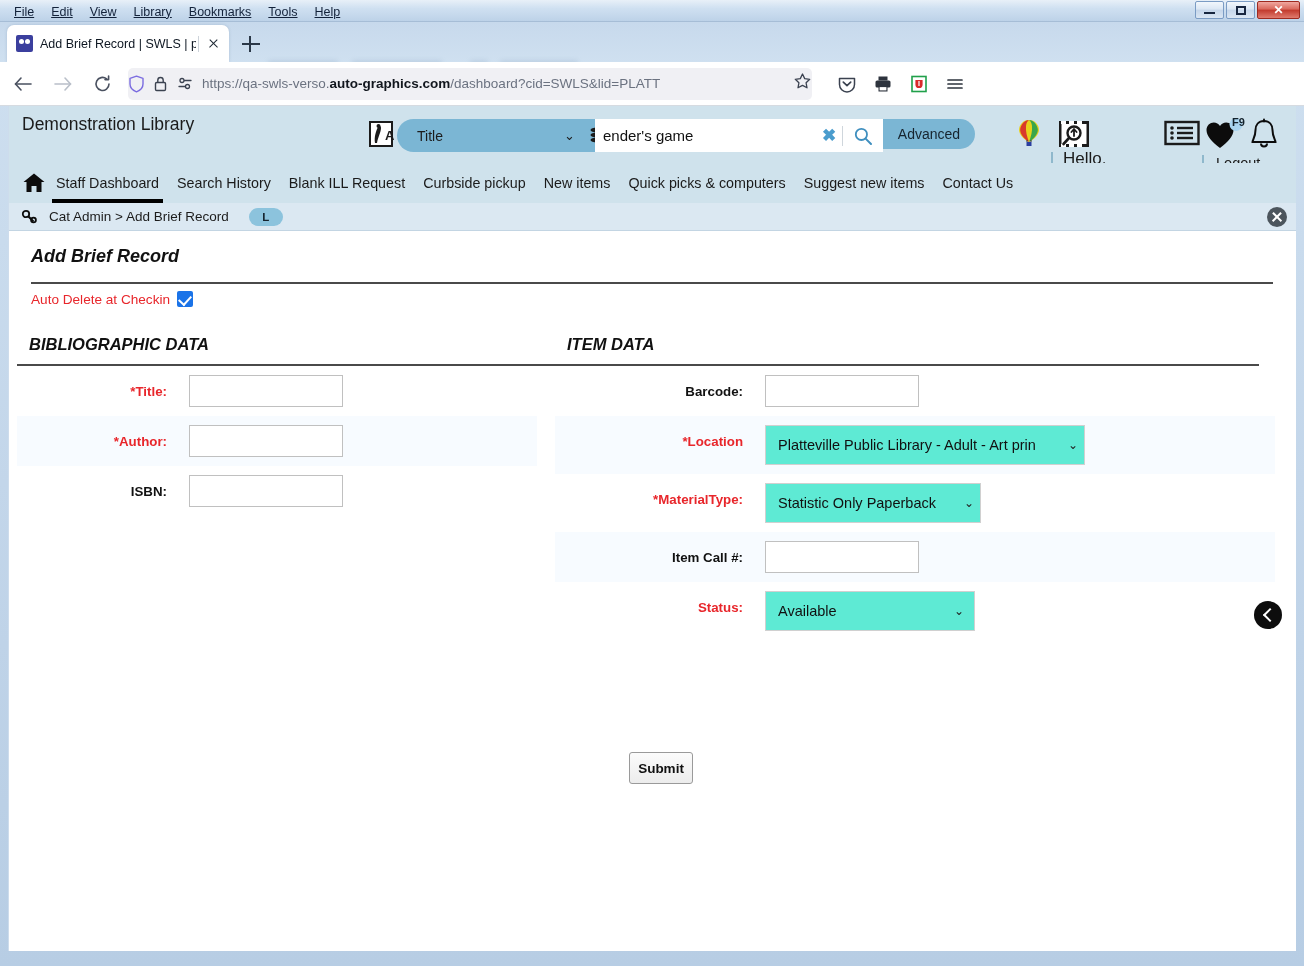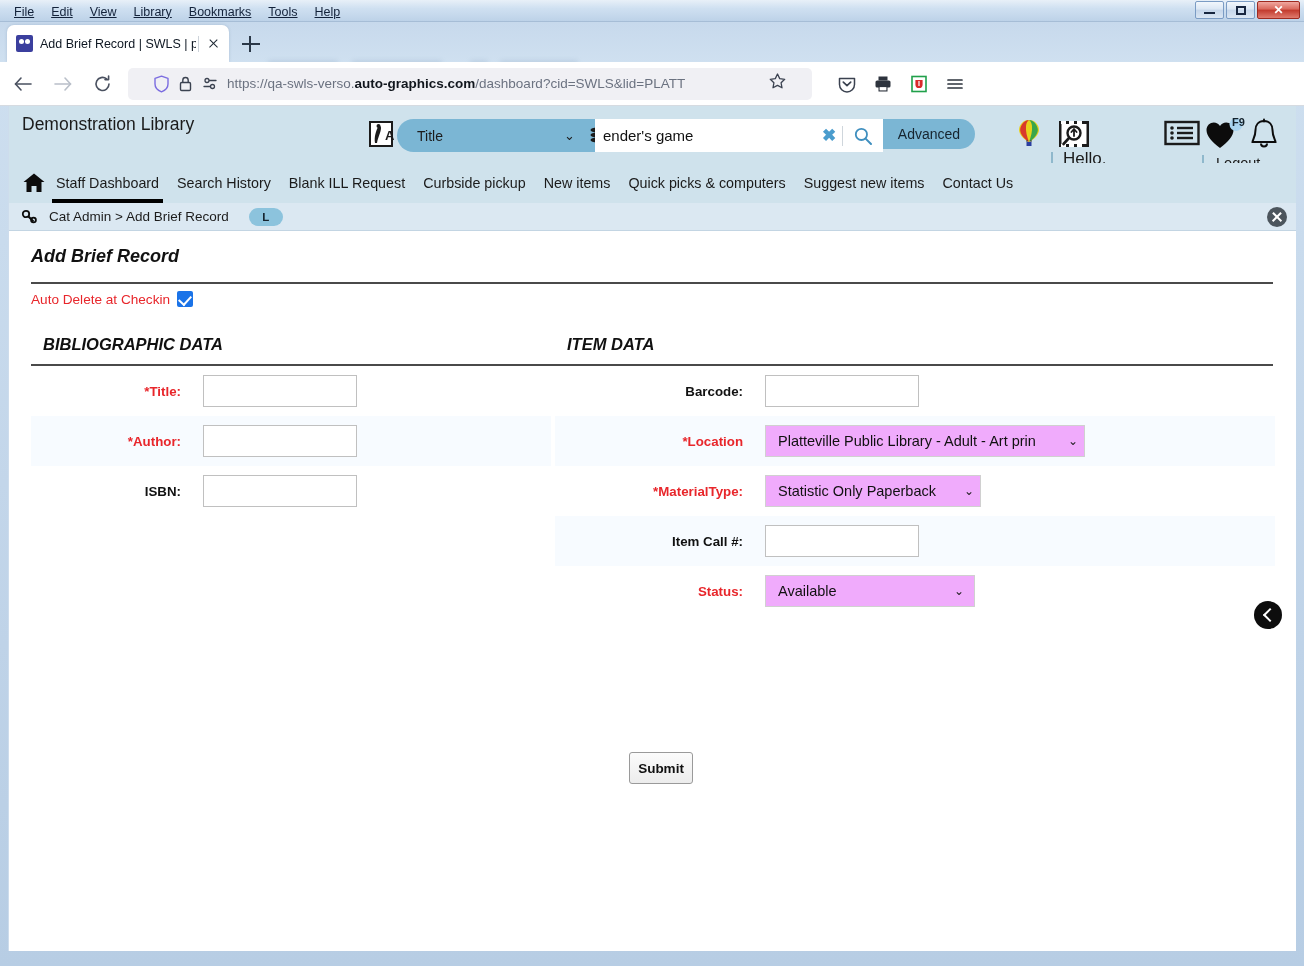--- a/index.html
+++ b/index.html
@@ -107,21 +107,21 @@
   #navbar {
     position: absolute; left: 0; top: 62px; width: 1304px; height: 44px;
     background: #ffffff; border-bottom: 1px solid #d6dbe1;
     display: flex; align-items: center;
   }
   .navbtn { width: 34px; height: 30px; margin-left: 6px; position: relative; cursor: default; flex:none;}
   .navbtn svg { position:absolute; left:7px; top:6px; }
   #urlbar {
     flex: 1 1 auto; height: 32px; margin: 0 6px 0 8px;
     background: #f0f0f4; border-radius: 5px;
-    display: flex; align-items: center; padding: 0 25px;
+    display: flex; align-items: center; padding: 0 0;
     max-width: 684px;
   }
   #urlbar .ub-icon { flex: none; margin-right: 8px; display:flex; align-items:center;}
   #url-text {
     flex: 1 1 auto; font-size: 13.5px; color: #6b7280; white-space: nowrap;
     overflow: hidden;
   }
   #url-text b { color:#11161d; font-weight:700; }
   #bookmark-star { flex:none; margin-left:6px; cursor: default;}
   #searchbar {
@@ -241,21 +241,21 @@
   #autodelete-box {
     width: 16px; height: 16px; background: #1a73e8; border-radius: 2px;
     position: relative; cursor: default;
   }
   #autodelete-box::after {
     content:""; position:absolute; left:4px; top:2px; width:6px; height:10px;
     border:solid #fff; border-width: 0 2.2px 2.2px 0; transform: rotate(42deg);
   }
 
   .col { position: absolute; top: 104px; }
-  #col-bib  { left: 22px;  width: 520px; }
+  #col-bib  { left: 8px;  width: 520px; }
   #col-item { left: 546px; width: 720px; }
 
   .section-title {
     font-size: 16.5px; font-weight: bold; font-style: italic; color: #111;
     margin-left: 12px; margin-bottom: 10px;
   }
   .section-rule { height: 2px; background: #4a4a4a; margin-bottom: 0; }
   #col-bib .section-rule  { width: 1242px; }
   #col-item .section-rule { width: 0; }
 
@@ -269,21 +269,21 @@
   #col-item .flabel { width: 188px; padding-right: 0; }
   .fctrl { margin-left: 22px; }
 
   .txtinput {
     width: 154px; height: 32px; border: 1px solid #c0c0c0; background: #fff;
     font-size: 13px; font-family: "Liberation Sans", sans-serif; padding: 0 4px;
   }
   #col-item .txtinput { width: 154px; }
 
   .selbox {
-    height: 32px; border: 1px solid #d0d0d0; background: #f0abfc;
+    height: 40px; border: 1px solid #d0d0d0; background: #5eead4;
     font-size: 14.5px; color: #111; font-family: "Liberation Sans", sans-serif;
     padding: 0 32px 0 12px; -webkit-appearance: none; appearance: none;
     position: relative; display:flex; align-items:center; cursor: default;
     white-space: nowrap; overflow: hidden;
   }
   .selbox .caret {
     position: absolute; right: 6px; top: 50%; transform: translateY(-50%);
     font-size: 12px; color:#222;
   }
   #sel-location    { width: 320px; }

